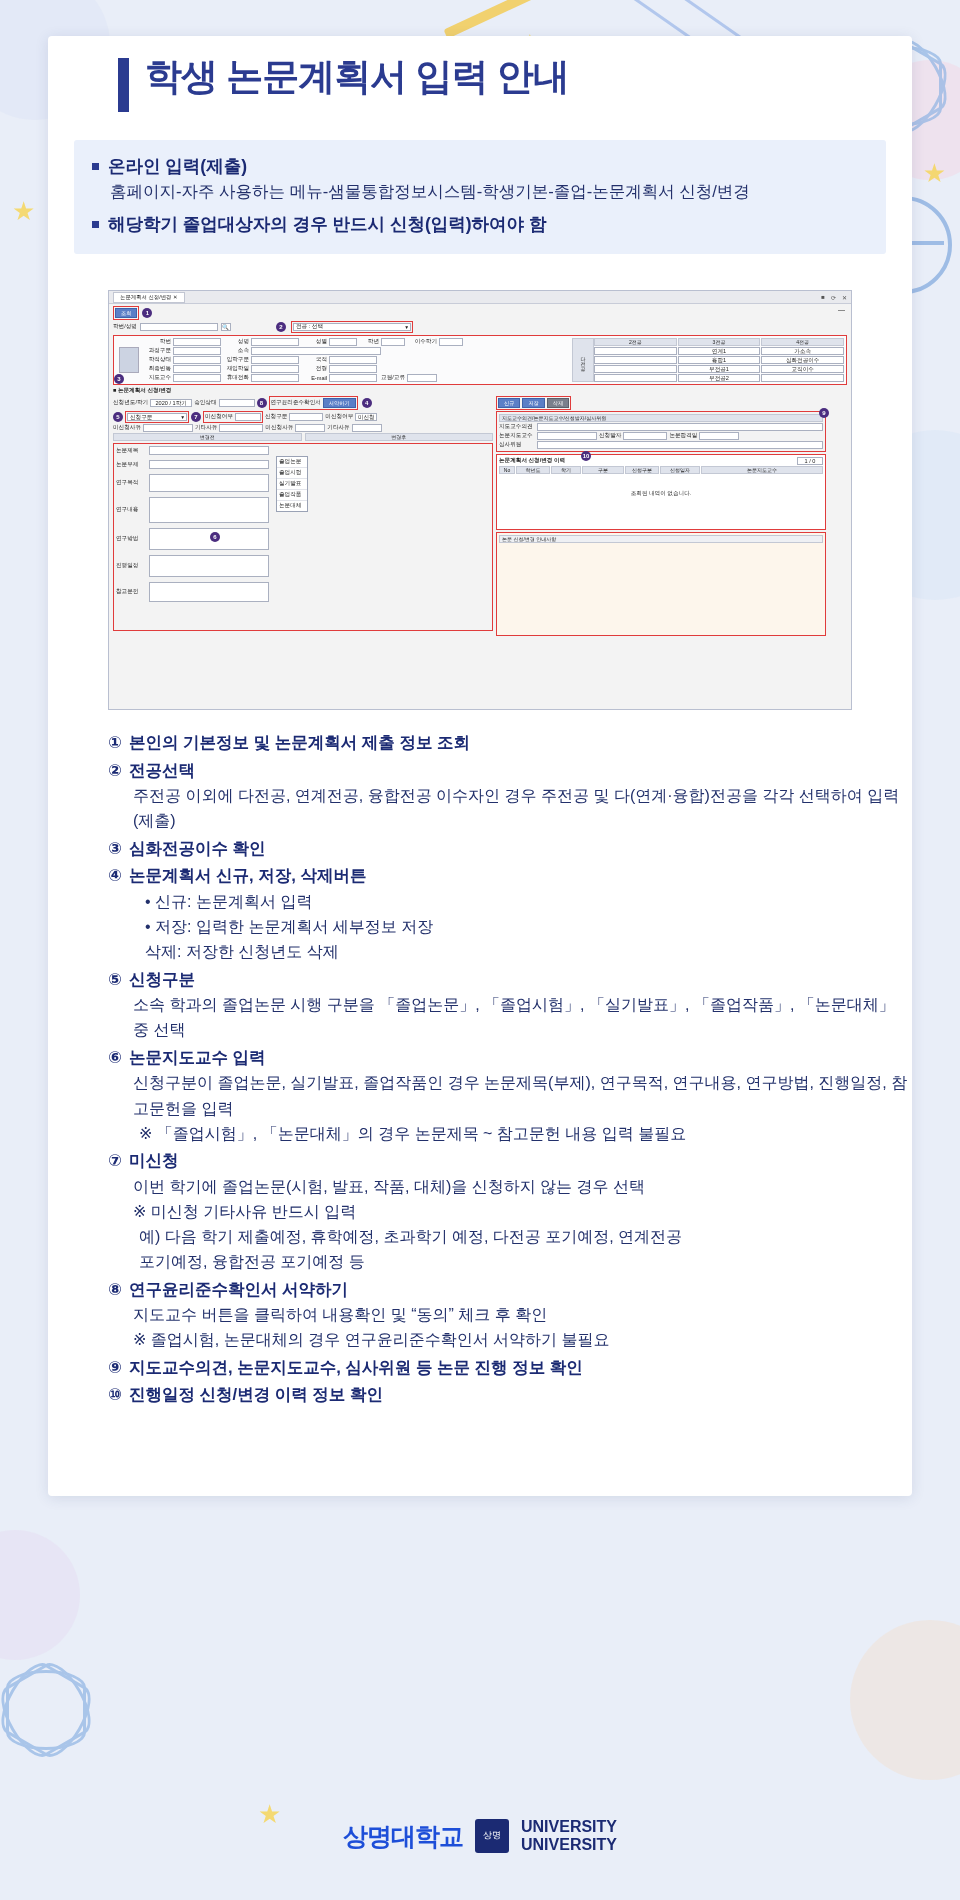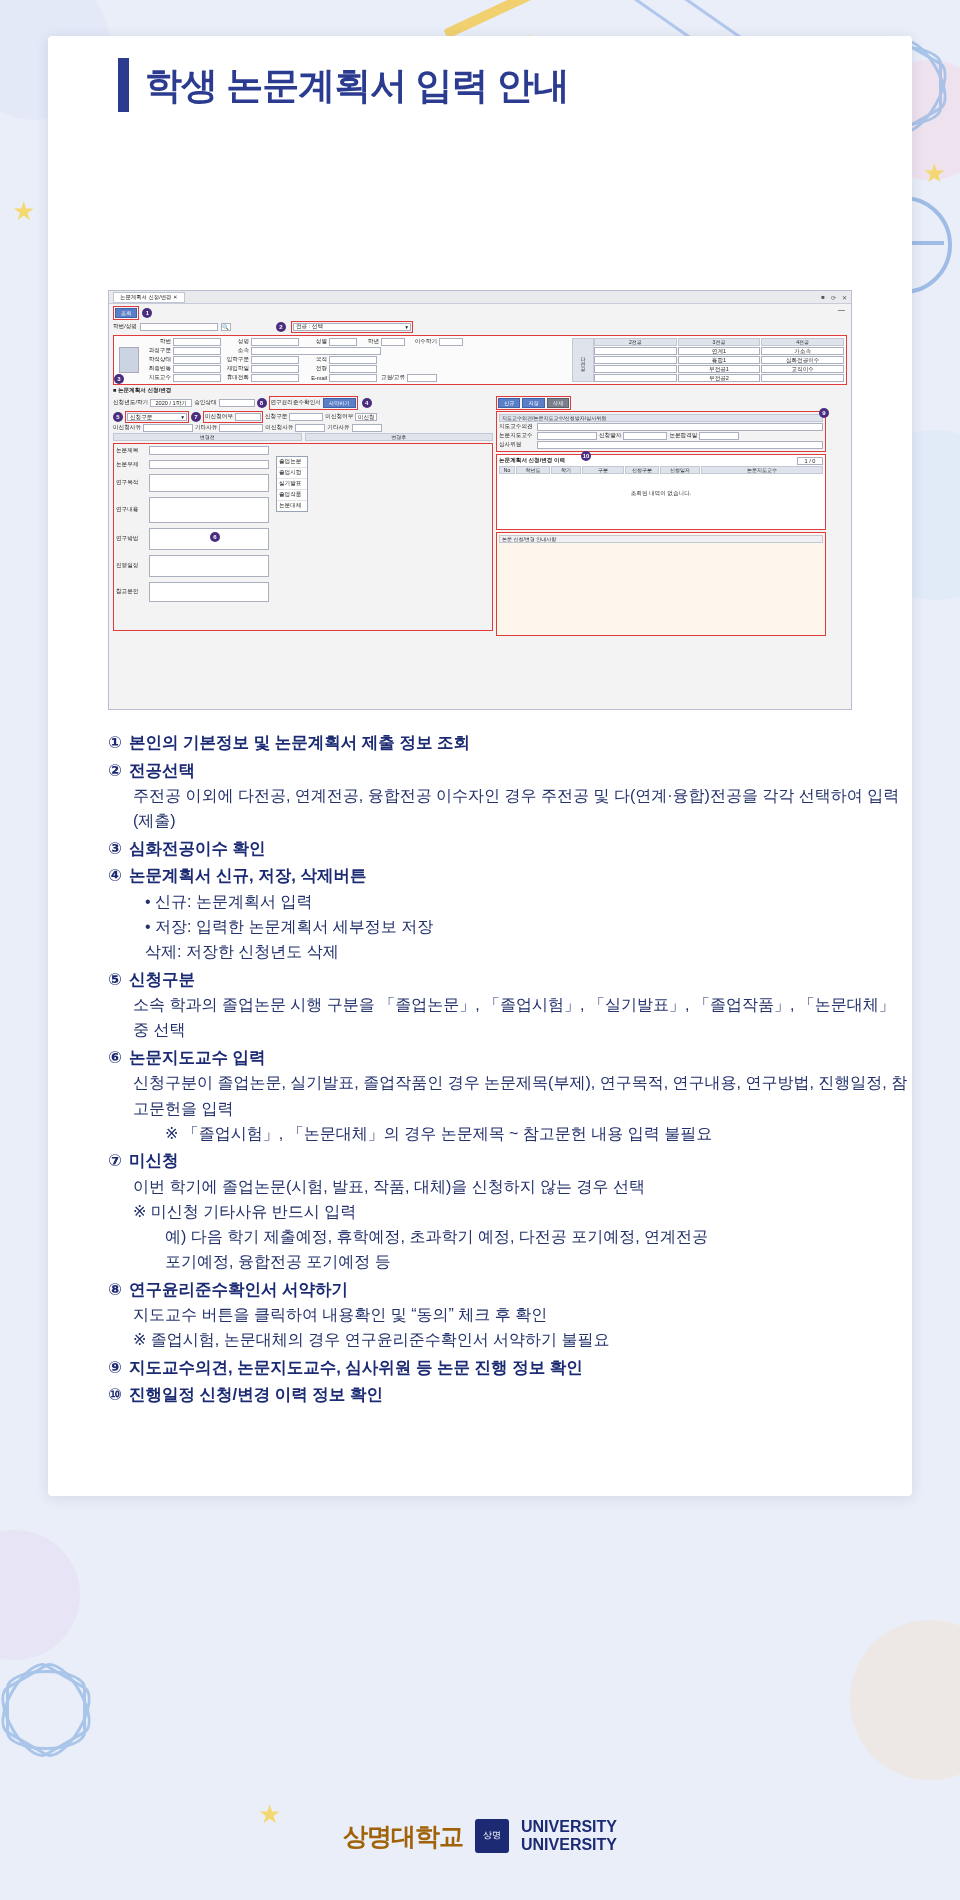--- a/index.html
+++ b/index.html
@@ -26,21 +26,21 @@
   .atom{position:absolute;width:80px;height:80px;opacity:.7;}
   .atom i{position:absolute;inset:0;border:3px solid #8fb4e4;border-radius:50%/22%;}
   .atom i:nth-child(2){transform:rotate(60deg);}
   .atom i:nth-child(3){transform:rotate(120deg);}
 
   
   .card{
     position:absolute;left:48px;top:36px;width:864px;height:1460px;
     background:#ffffff;border-radius:4px;box-shadow:0 2px 14px rgba(40,60,110,.12);
   }
-  .title-wrap{position:absolute;left:22px;top:22px;display:flex;align-items:center;gap:16px;padding-left:48px;}
+  .title-wrap{position:absolute;left:22px;top:22px;display:flex;align-items:flex-start;gap:16px;padding-left:48px;}
   .title-bar{width:11px;height:54px;background:#2b3b90;}
   .page-title{font-size:37px;font-weight:bold;color:#2b3b90;letter-spacing:-1px;line-height:1;}
 
   .intro{
     position:absolute;left:26px;top:104px;width:812px;
     background:#eaf0fb;border-radius:3px;padding:14px 18px 16px 18px;box-sizing:border-box;
   }
   .intro ul{margin:0;padding:0;list-style:none;}
   .intro li{position:relative;padding-left:16px;margin-bottom:8px;}
   .intro li:last-child{margin-bottom:0;}
@@ -67,26 +67,26 @@
     font-size:6px;font-weight:bold;
   }
   .grid-h{background:#dfe3ec;border:1px solid #c3c8d4;text-align:center;font-size:5px;}
 
   
   .notes{position:absolute;left:60px;top:694px;width:800px;color:#1f2b63;}
   .note{margin-bottom:2px;}
   .note .h{font-size:16.5px;font-weight:bold;color:#1b2a73;display:flex;gap:7px;align-items:flex-start;line-height:1.55;}
   .note .h .cir{font-weight:bold;}
   .note .body{font-size:16px;color:#22306b;line-height:1.58;margin-left:25px;}
-  .note .body .ind{margin-left:32px;display:block;}
+  .note .body .ind{margin-left:6px;display:block;}
   .note .body .dot{margin-left:12px;display:block;}
 
   
   .footer{position:absolute;left:0;right:0;bottom:46px;display:flex;align-items:center;justify-content:center;gap:12px;}
-  .f-ko{font-size:25px;font-weight:bold;color:#a16207;letter-spacing:-1px;}
+  .f-ko{font-size:25px;font-weight:bold;color:#1d4ed8;letter-spacing:-1px;}
   .f-mark{width:34px;height:34px;background:#1b2a73;color:#fff;border-radius:3px;font-size:9px;display:flex;align-items:center;justify-content:center;text-align:center;line-height:1.05;}
   .f-en{font-size:16px;font-weight:bold;color:#1b2a73;line-height:1.12;}
 </style>
 </head>
 <body>
 
 <div class="bg-deco">
   <div class="blob b1"></div>
   <div class="blob b2"></div>
   <div class="blob b3"></div>
@@ -111,20 +111,31 @@
     </div>
 </div>
 
 <div class="card">
 
   <div class="title-wrap">
     <div class="title-bar"></div>
     <div class="page-title">학생 논문계획서 입력 안내</div>
   </div>
 
+  <div class="intro">
+    <ul>
+      <li>
+        <div class="hd">온라인 입력(제출)</div>
+        <div class="sub">홈페이지-자주 사용하는 메뉴-샘물통합정보시스템-학생기본-졸업-논문계획서 신청/변경</div>
+      </li>
+      <li>
+        <div class="hd">해당학기 졸업대상자의 경우 반드시 신청(입력)하여야 함</div>
+      </li>
+    </ul>
+  </div>
 
   <div class="shot">
 
     <div class="shot-tabbar">
       <div class="shot-tab">논문계획서 신청/변경 ✕</div>
       <div class="shot-winbtns">
         <span>■</span>
         <span>⟳</span>
         <span>✕</span>
       </div>

